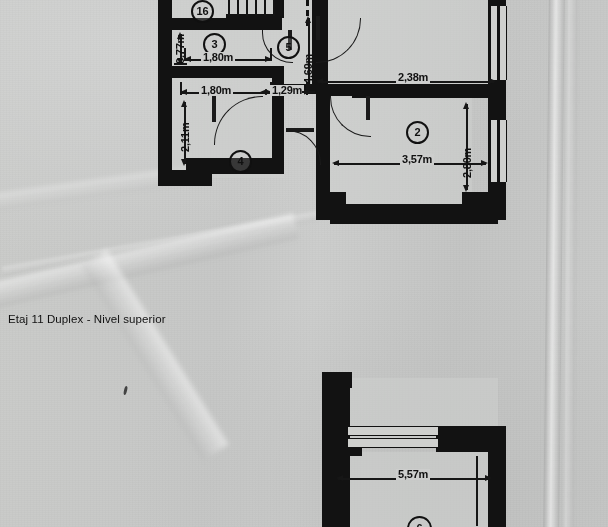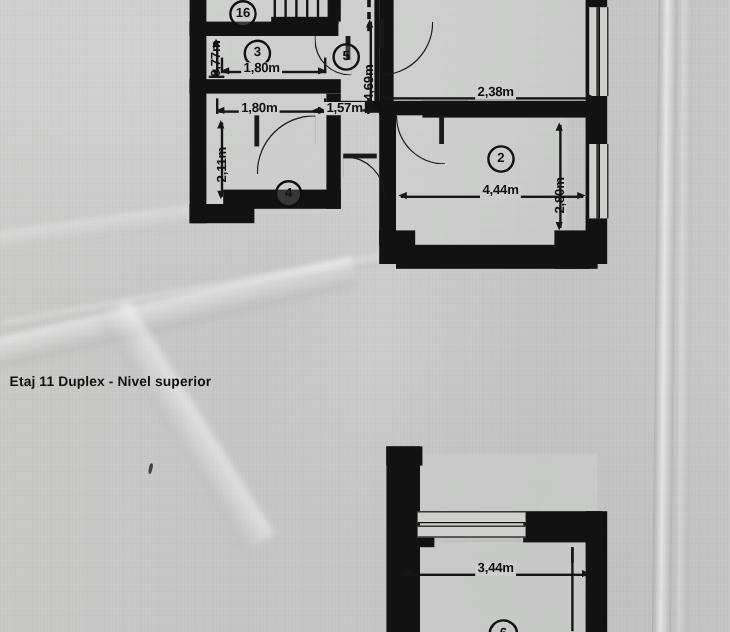--- a/index.html
+++ b/index.html
@@ -81,21 +81,21 @@
   .door{position:absolute;border:1.8px solid #1a1a1a;border-radius:50%;}
   .doorleaf{position:absolute;background:#1a1a1a;}
 
   .win{position:absolute;background:#cfd0ce;border-top:1.8px solid #111;border-bottom:1.8px solid #111;}
   .winv{position:absolute;background:#cfd0ce;border-left:1.8px solid #111;border-right:1.8px solid #111;}
 
   .stairs{position:absolute;}
   .stairs .st{position:absolute;background:#141414;width:1.8px;top:0;bottom:0;}
 
   .plan-title{
-    position:absolute;color:#111;font-weight:700;font-size:11.5px;
+    position:absolute;color:#111;font-weight:400;font-size:11.5px;
     letter-spacing:.1px;white-space:nowrap;
     font-family:"Liberation Sans",sans-serif;
   }
 </style>
 </head>
 <body>
 
 <div id="stage">
 
   <div class="paper"></div>
@@ -200,21 +200,21 @@
       <div class="tick tickv" style="left:180px;top:82px;"></div>
       <div class="tick tickv" style="left:270px;top:82px;"></div>
       <div class="dlabel" style="left:199px;top:85px;background:#cdcecd;padding:0 2px;">1,80m</div>
     </div>
 
     <div>
       <div class="dim dimh" style="left:262px;top:92px;width:46px;"></div>
       <div class="arrow ar-l" style="left:260px;top:88.5px;"></div>
       <div class="arrow ar-r" style="left:303px;top:88.5px;"></div>
       <div class="tick tickv" style="left:306px;top:82px;"></div>
-      <div class="dlabel" style="left:270px;top:85px;background:#cdcecd;padding:0 2px;">1,57m</div>
+      <div class="dlabel" style="left:270px;top:85px;background:#cdcecd;padding:0 2px;">1,29m</div>
     </div>
 
     <div>
       <div class="dim dimv" style="left:184px;top:102px;height:62px;"></div>
       <div class="arrow ar-u" style="left:180.5px;top:100px;"></div>
       <div class="arrow ar-d" style="left:180.5px;top:159px;"></div>
       <div class="dlabel vert" style="left:180px;top:152px;">2,11m</div>
     </div>
 
     <div>
@@ -229,21 +229,21 @@
       <div class="dim dimh" style="left:318px;top:81px;width:176px;"></div>
       <div class="arrow ar-l" style="left:316px;top:77.5px;"></div>
       <div class="arrow ar-r" style="left:489px;top:77.5px;"></div>
       <div class="dlabel" style="left:396px;top:72px;background:#cdcecd;padding:0 2px;">2,38m</div>
     </div>
 
     <div>
       <div class="dim dimh" style="left:334px;top:163px;width:152px;"></div>
       <div class="arrow ar-l" style="left:332px;top:159.5px;"></div>
       <div class="arrow ar-r" style="left:481px;top:159.5px;"></div>
-      <div class="dlabel" style="left:400px;top:154px;background:#cdcecd;padding:0 2px;">4,44m</div>
+      <div class="dlabel" style="left:400px;top:154px;background:#cdcecd;padding:0 2px;">3,57m</div>
     </div>
 
     <div>
       <div class="dim dimv" style="left:466px;top:104px;height:86px;"></div>
       <div class="arrow ar-u" style="left:462.5px;top:102px;"></div>
       <div class="arrow ar-d" style="left:462.5px;top:185px;"></div>
       <div class="dlabel vert" style="left:462px;top:178px;">2,80m</div>
     </div>
 
     <div class="plan-title" style="left:8px;top:313px;">Etaj 11 Duplex - Nivel superior</div>
@@ -262,21 +262,21 @@
 
     <div class="win" style="left:348px;top:426px;width:90px;height:8px;"></div>
     <div class="win" style="left:348px;top:438px;width:90px;height:8px;"></div>
 
     <div>
       <div class="dim dimh" style="left:338px;top:478px;width:152px;"></div>
       <div class="arrow ar-l" style="left:336px;top:474.5px;"></div>
       <div class="arrow ar-r" style="left:485px;top:474.5px;"></div>
       <div class="tick tickv" style="left:476px;top:456px;"></div>
       <div class="dim dimv" style="left:476px;top:456px;height:70px;"></div>
-      <div class="dlabel" style="left:396px;top:469px;background:#cdcecd;padding:0 2px;">3,44m</div>
+      <div class="dlabel" style="left:396px;top:469px;background:#cdcecd;padding:0 2px;">5,57m</div>
     </div>
 
     <div class="dlabel vert" style="left:472px;top:527px;"></div>
 
     <div class="marker big" style="left:407px;top:516px;">6</div>
   </div>
 
 </div>
 
 </body></html>

